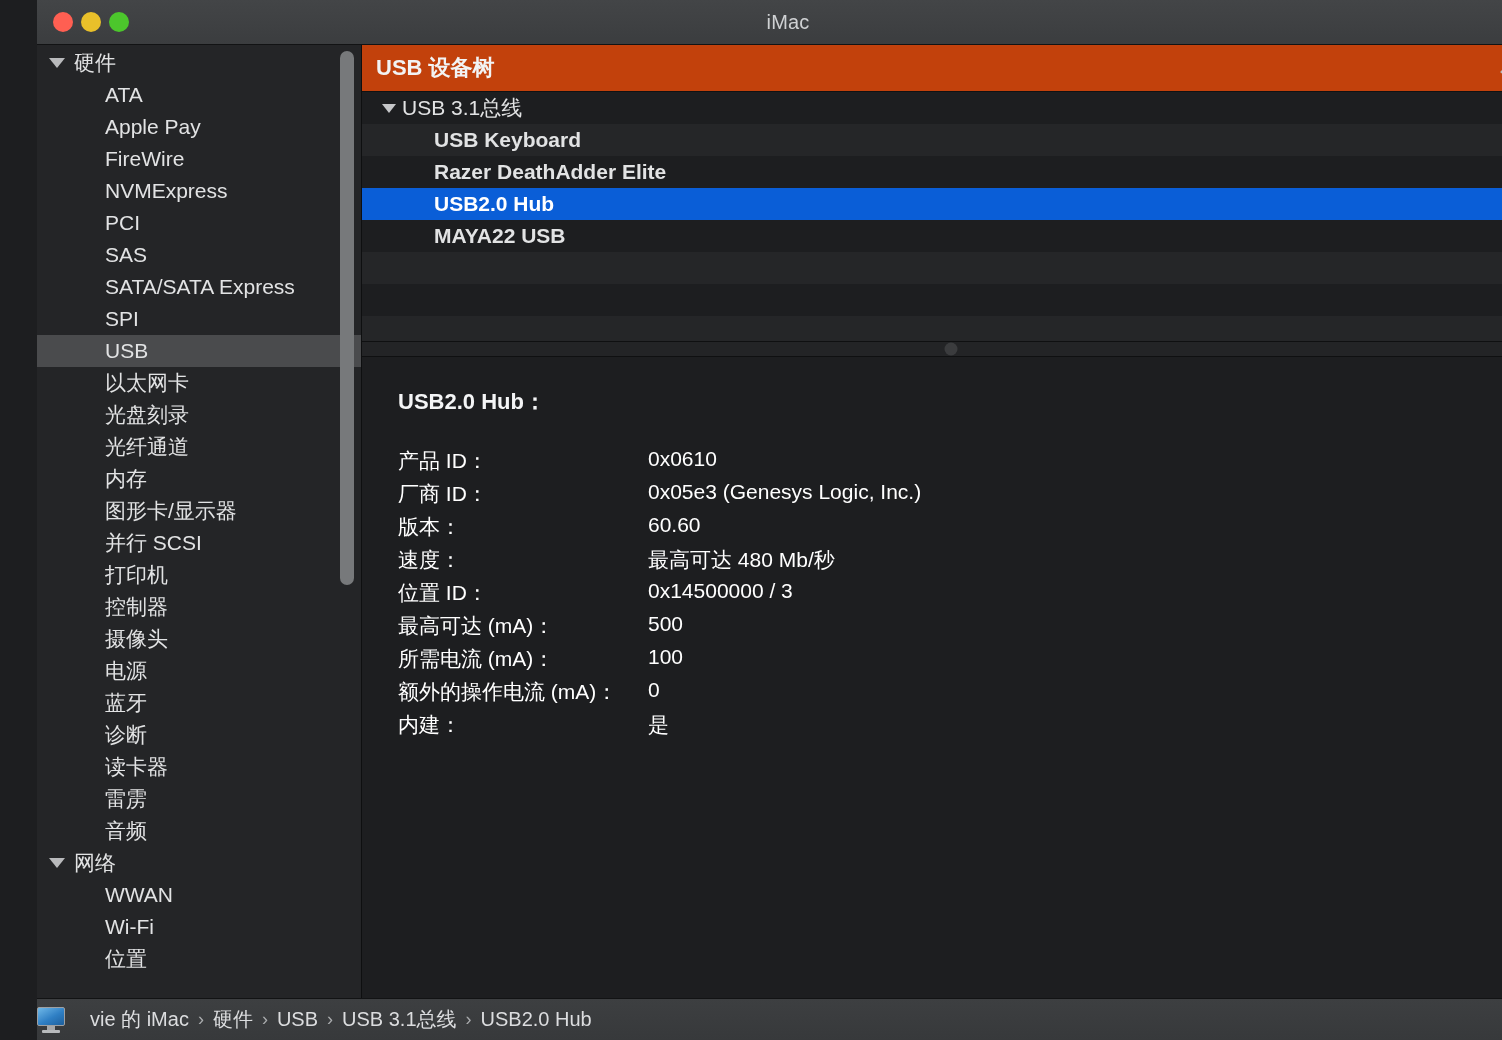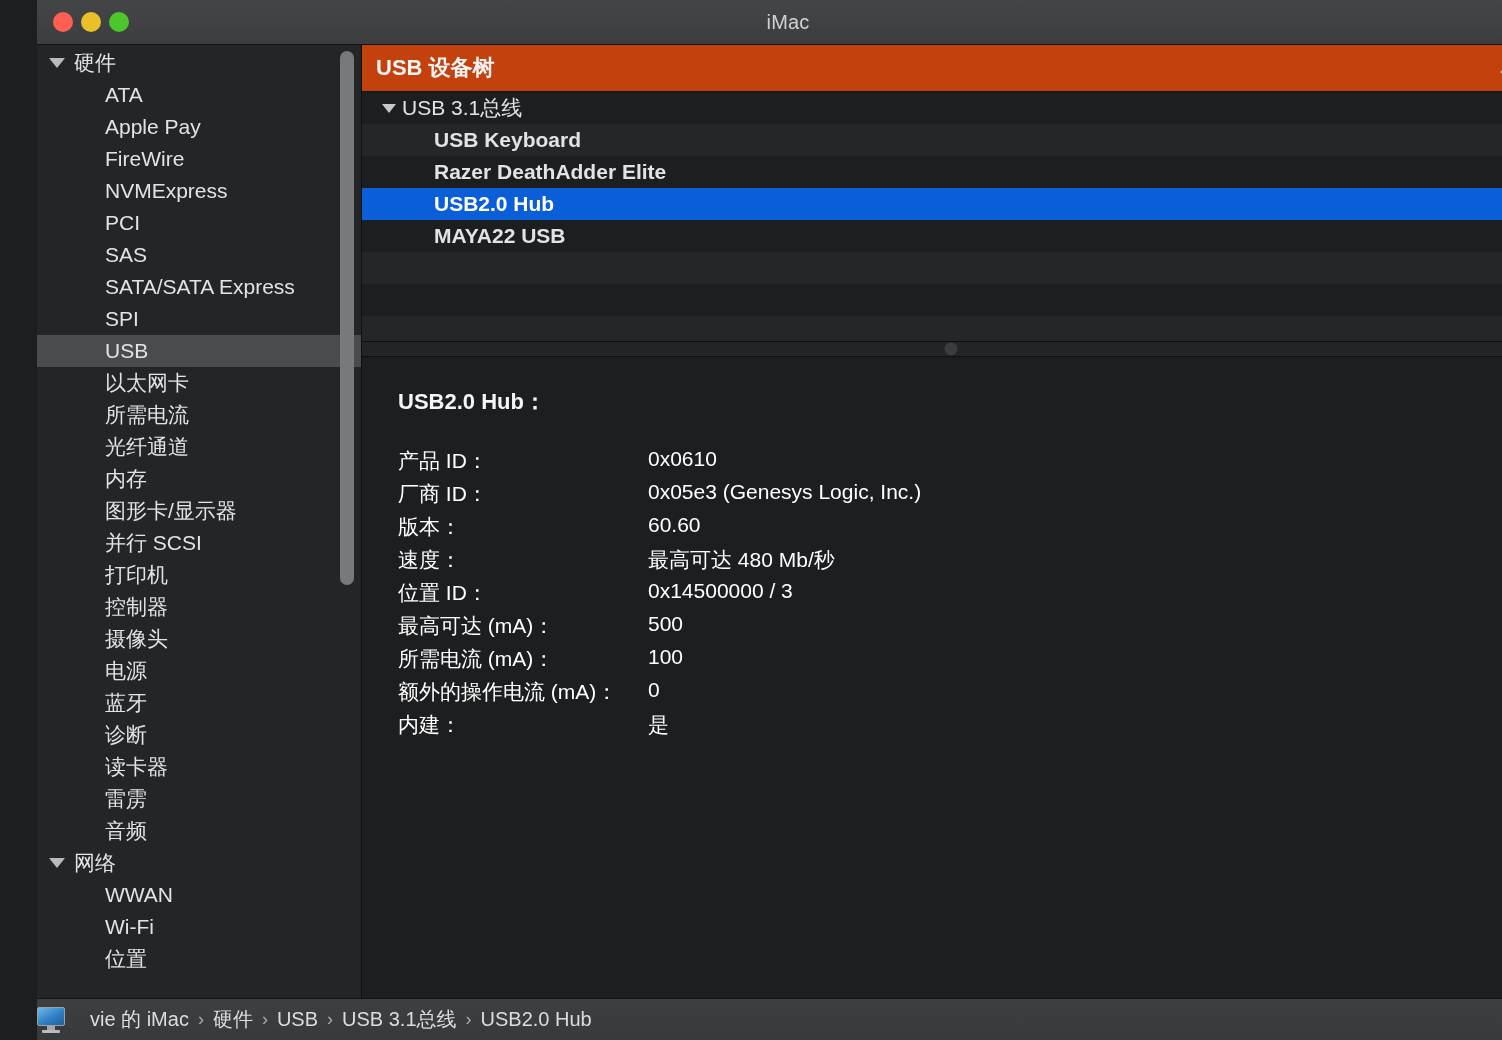--- a/index.html
+++ b/index.html
@@ -181,21 +181,21 @@
           <div class="sb-row child">
             <span>SPI</span>
           </div>
           <div class="sb-row child selected">
             <span>USB</span>
           </div>
           <div class="sb-row child">
             <span>以太网卡</span>
           </div>
           <div class="sb-row child">
-            <span>所需电流</span>
+            <span>光盘刻录</span>
           </div>
           <div class="sb-row child">
             <span>光纤通道</span>
           </div>
           <div class="sb-row child">
             <span>内存</span>
           </div>
           <div class="sb-row child">
             <span>图形卡/显示器</span>
           </div>

